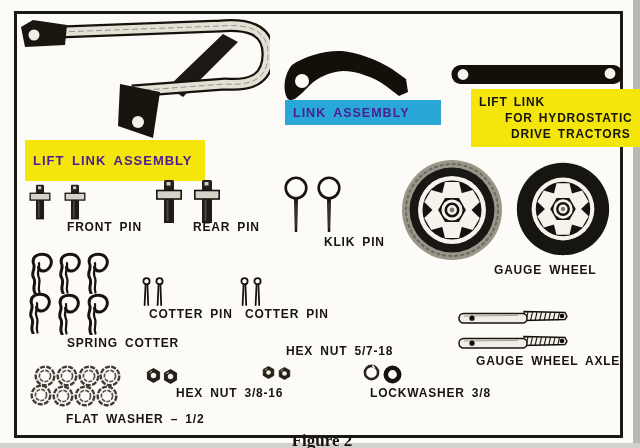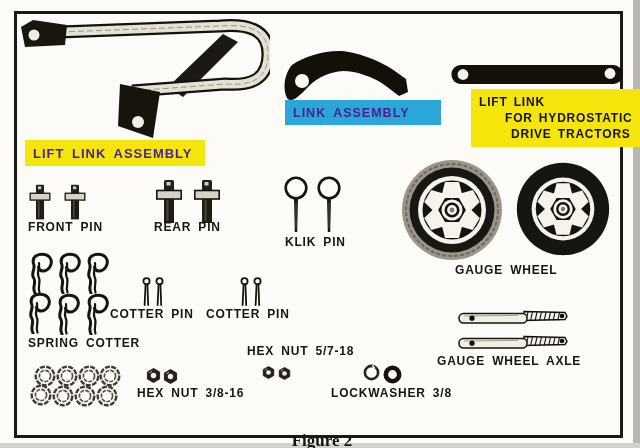--- a/index.html
+++ b/index.html
@@ -4,21 +4,21 @@
 <style>
   html,body{margin:0;padding:0;background:#e9e9e5;}
   .stage{position:relative;width:640px;height:448px;background:#fcfbf7;overflow:hidden;
          font-family:"Liberation Sans",sans-serif;}
   .frame{position:absolute;left:14px;top:11px;width:603px;height:421px;
          border:3px solid #1b1913;background:#fcfbf7;}
   .edge-r{position:absolute;right:0;top:0;width:7px;height:448px;background:#b9b8b3;}
   .edge-b{position:absolute;left:0;bottom:0;width:640px;height:5px;background:#d2d1cc;}
   .part{position:absolute;}
   .lbl{position:absolute;font-weight:700;font-size:12px;line-height:1.1;color:#18150e;
-       letter-spacing:.8px;word-spacing:3px;white-space:nowrap;}
+       letter-spacing:.8px;word-spacing:3px;white-space:nowrap;margin-left:39px;}
   .hl-y{background:#f4e60b;}
   .hl-c{background:#2aa7d9;}
   .callout{position:absolute;display:flex;align-items:center;font-weight:700;color:#4c1d95;
            letter-spacing:1px;word-spacing:3px;white-space:nowrap;}
   .callout-multi{position:absolute;font-weight:700;color:#15130c;letter-spacing:.8px;
            word-spacing:2px;font-size:12px;line-height:16px;padding-top:5px;}
   .callout-multi div{white-space:nowrap;}
   .caption{position:absolute;left:240px;top:412px;width:164px;text-align:center;
            font-family:"Liberation Serif",serif;font-weight:700;font-size:17px;color:#15130c;margin-top:19px;}
 </style>
@@ -77,21 +77,21 @@
   <svg class="part" style="left:20px;top:14px" width="250" height="132" viewBox="0 0 250 132">
     <polygon points="203,20 218,28 163,83 148,73" fill="#1c1914"></polygon>
     <path d="M40,18 L200,12 C226,10 248,14 248,40 C248,66 230,72 205,70 L112,77" fill="none" stroke="#15120c" stroke-width="13"></path>
     <path d="M40,18 L200,12 C226,10 248,14 248,40 C248,66 230,72 205,70 L112,77" fill="none" stroke="#e3e0d6" stroke-width="8.5"></path>
     <path d="M40,18 L200,12 C226,10 248,14 248,40 C248,66 230,72 205,70 L112,77" fill="none" stroke="#9a9588" stroke-width="1" stroke-dasharray="6 3"></path>
     <polygon points="1,13 13,6 47,11 45,31 5,33" fill="#19160f"></polygon>
     <circle cx="14" cy="21" r="5.5" fill="#efede6"></circle>
     <polygon points="100,70 140,78 133,124 98,112" fill="#17140e"></polygon>
     <circle cx="118" cy="108" r="6" fill="#f2f0e9"></circle>
   </svg>
-  <div class="callout hl-y" style="left:25px;top:140px;width:172px;height:26px;padding-left:8px;font-size:13px">LIFT LINK ASSEMBLY</div>
+  <div class="callout hl-y" style="left:25px;top:140px;width:172px;height:41px;padding-left:8px;font-size:13px">LIFT LINK ASSEMBLY</div>
 
   <svg class="part" style="left:282px;top:48px" width="132" height="56" viewBox="0 0 132 56">
     <path d="M5,50 C0,40 3,25 10,17 C22,8 44,2 60,3 C74,4 96,12 110,21 L124,31 L126,44 L117,48 L104,38 C92,29 74,23 61,23 C48,24 36,29 27,38 C20,45 10,57 5,50 Z" fill="#121008"></path>
     <circle cx="20" cy="33" r="7" fill="#fdfcf8"></circle>
   </svg>
   <div class="callout hl-c" style="left:285px;top:100px;width:148px;height:25px;padding-left:8px;font-size:12.5px">LINK ASSEMBLY</div>
 
   <svg class="part" style="left:450px;top:61px" width="175" height="28" viewBox="0 0 175 28">
     <rect x="1.5" y="4" width="171" height="19" rx="9" fill="#121008"></rect>
     <circle cx="13" cy="13.5" r="5.4" fill="#f6f4ee"></circle>
@@ -240,20 +240,21 @@
     </svg>
   <svg class="part" style="left:52px;top:385px" width="22" height="22">
       <use href="#sym-flatwasher"></use>
     </svg>
   <svg class="part" style="left:74px;top:385px" width="22" height="22">
       <use href="#sym-flatwasher"></use>
     </svg>
   <svg class="part" style="left:96px;top:385px" width="22" height="22">
       <use href="#sym-flatwasher"></use>
     </svg>
+  <div class="lbl" style="left:27px;top:413px">FLAT WASHER – 1/2</div>
 
   <svg class="part" style="left:458px;top:308px" width="112" height="18">
       <use href="#sym-axle"></use>
     </svg>
   <svg class="part" style="left:458px;top:333px" width="112" height="18">
       <use href="#sym-axle"></use>
     </svg>
   <div class="lbl" style="left:437px;top:355px">GAUGE WHEEL AXLE</div>
 
   <div class="caption">Figure 2</div>

